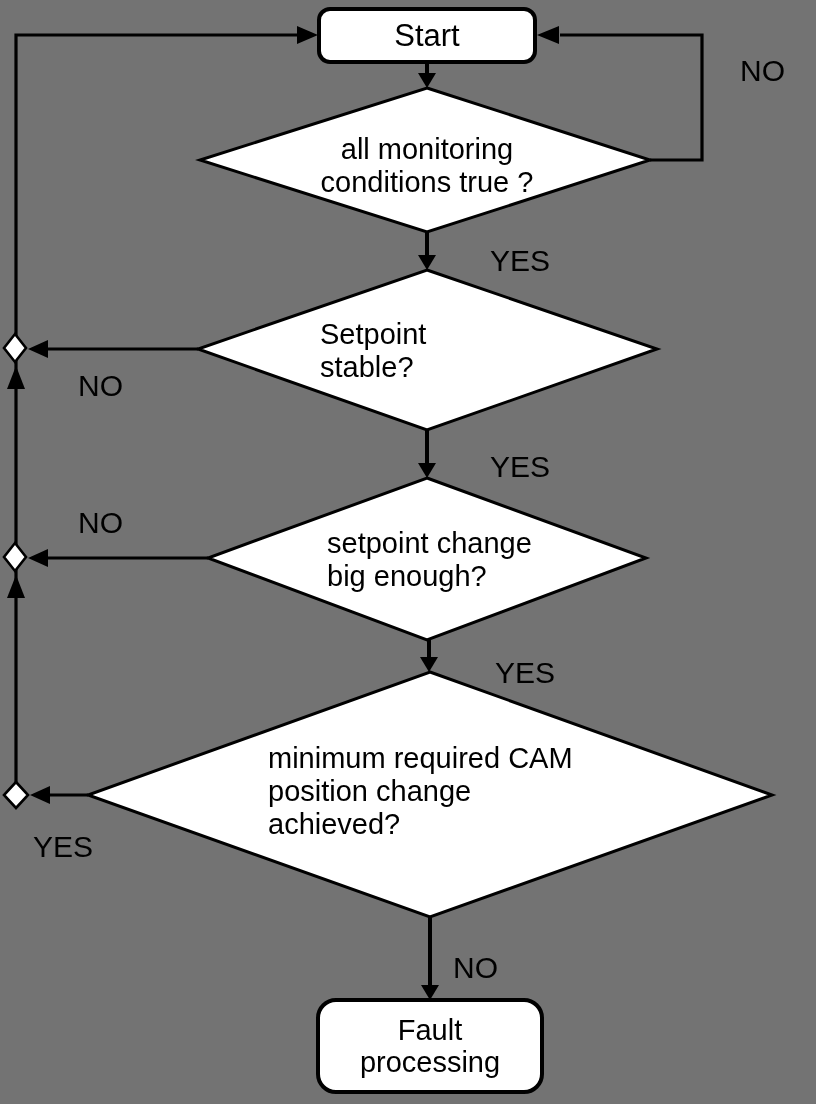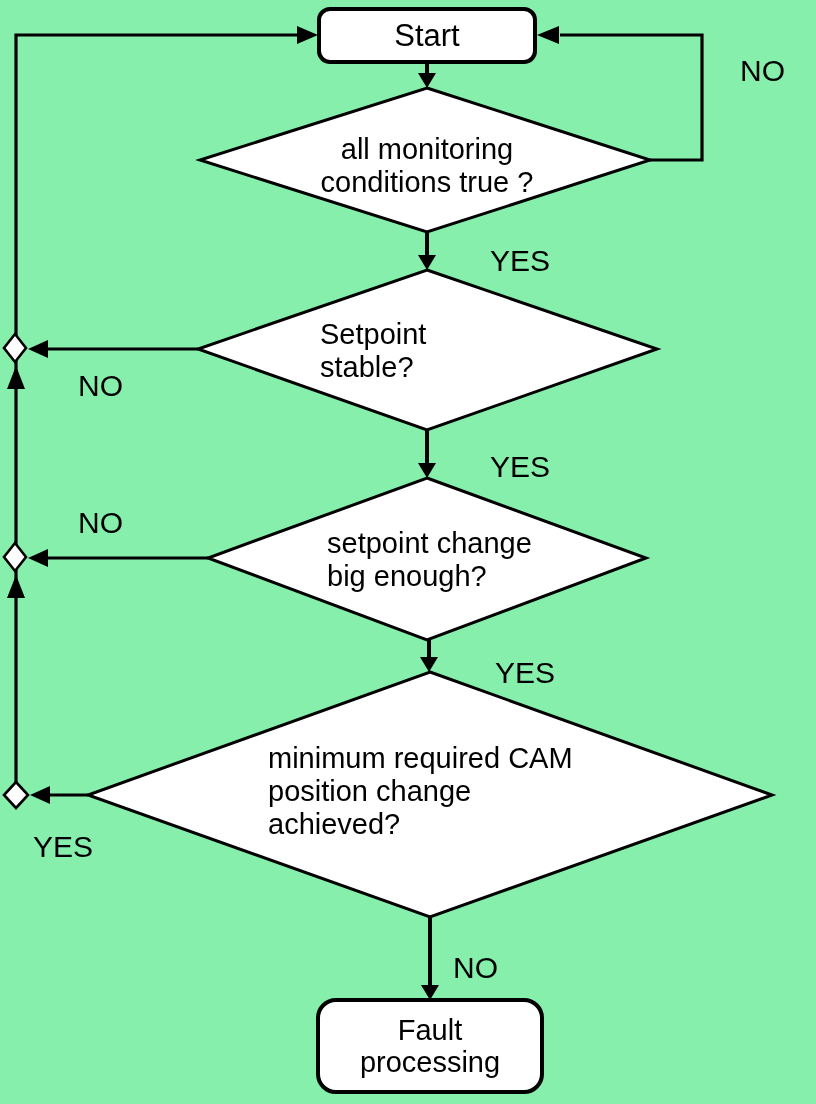--- a/index.html
+++ b/index.html
@@ -6,21 +6,21 @@
     margin: 0;
     padding: 0;
     background: #ffffff;
     width: 816px;
     height: 1104px;
     overflow: hidden;
   }
   .canvas-wrap {
     width: 816px;
     height: 1104px;
-    background: #86efac;
+    background: #737373;
   }
   svg {
     display: block;
   }
   svg text {
     font-family: "Liberation Sans", "DejaVu Sans", sans-serif;
     fill: #000000;
     stroke: none;
   }
   .shape {

